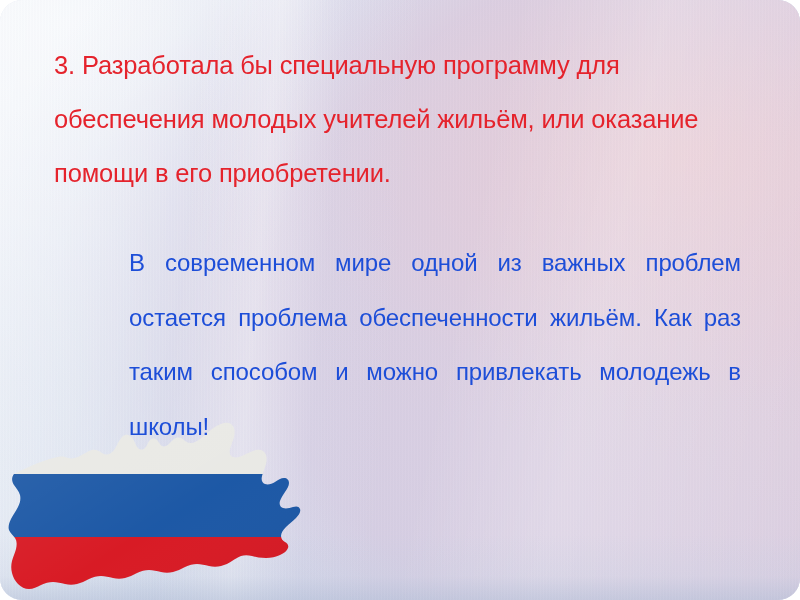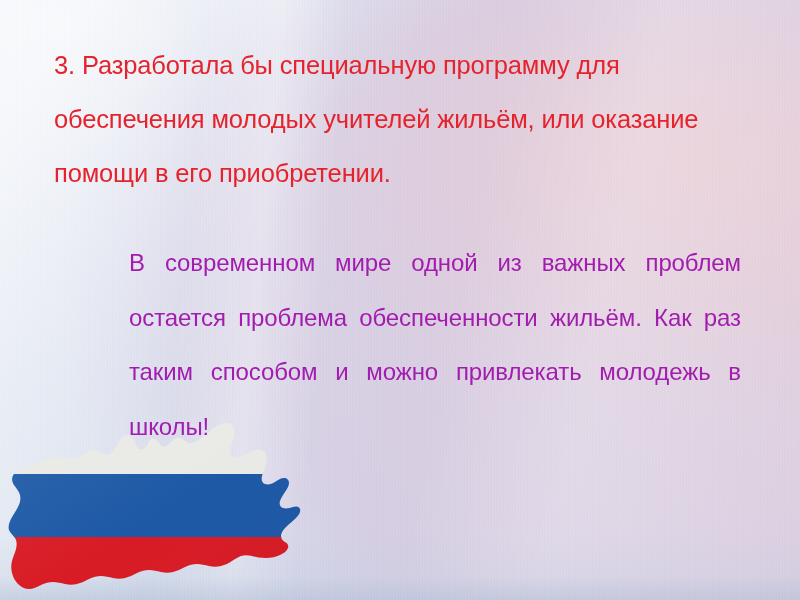--- a/index.html
+++ b/index.html
@@ -7,20 +7,21 @@
     padding: 0;
     background: #ffffff;
   }
   #slide {
     position: relative;
     width: 800px;
     height: 600px;
     overflow: hidden;
     font-family: "Liberation Sans", sans-serif;
     background: #dfe5f0;
+    border-radius: 22px;
   }
 
   
   .bg-layer {
     position: absolute;
     inset: 0;
     pointer-events: none;
   }
 
   
@@ -117,21 +118,21 @@
     letter-spacing: -0.15px;
     font-stretch: semi-condensed;
     white-space: pre-line;
     text-align: left;
   }
   #body-text {
     position: absolute;
     left: 129px;
     top: 236px;
     width: 612px;
-    color: #a21caf;
+    color: #1d4ed8;
     font-size: 24px;
     line-height: 54.5px;
     text-align: justify;
     text-align-last: left;
     letter-spacing: -0.1px;
   }
 </style>
 </head>
 <body>
 

